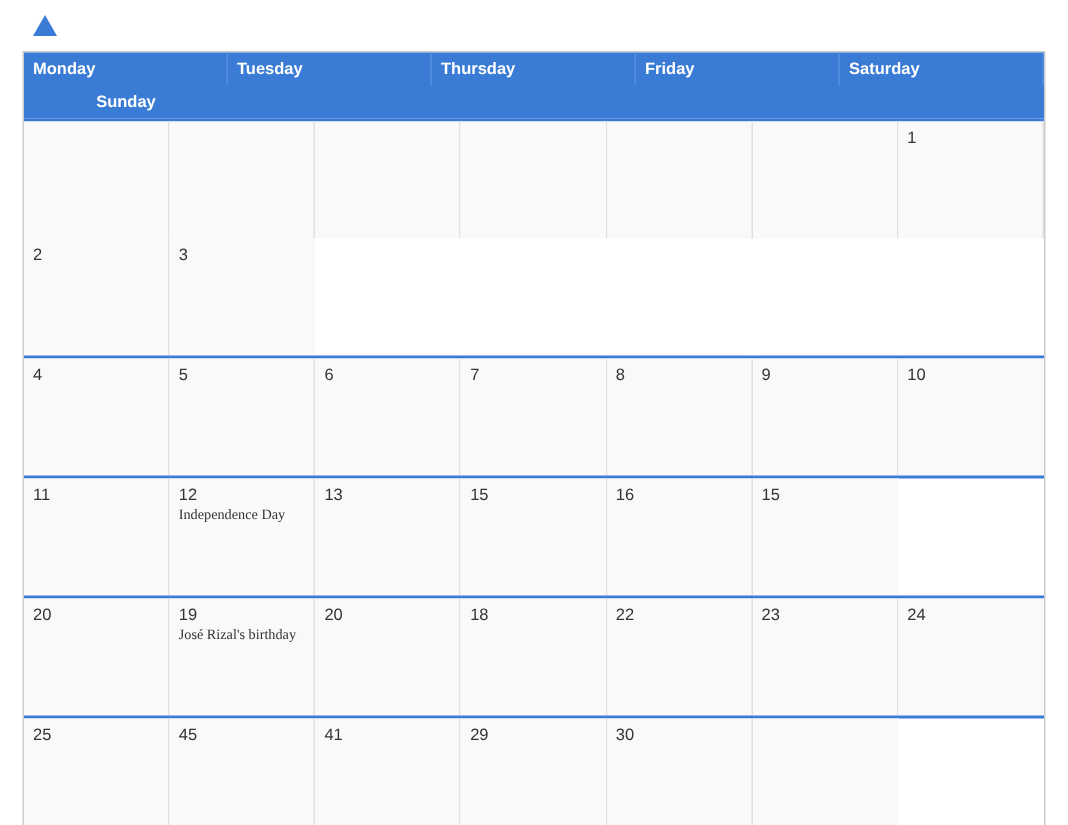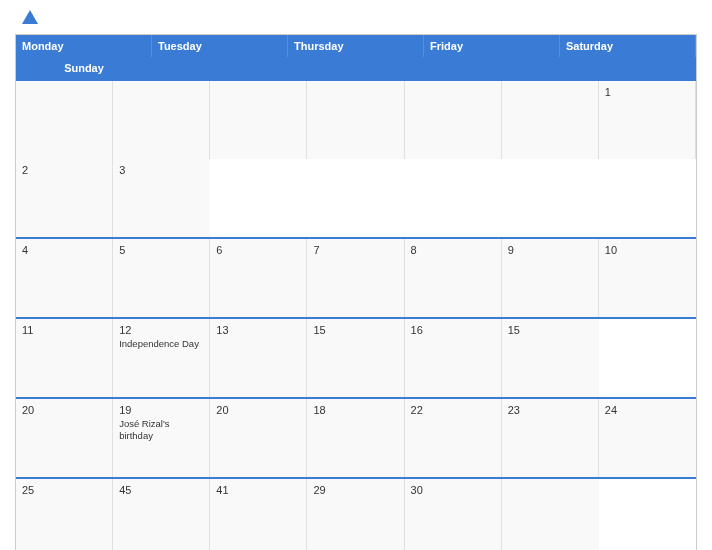--- a/index.html
+++ b/index.html
@@ -119,20 +119,21 @@
       color: #333;
       font-weight: normal;
       display: block;
       margin-bottom: 2px;
     }
     .day-event {
       font-size: 9.5px;
       color: #333;
       line-height: 1.3;
       margin-top: 2px;
+      font-family: Liberation Serif, serif;
     }
   </style>
 </head>
 <body>
 
 <div class="page">
   <div class="header">
     <div class="logo">
       <div class="logo-wrapper">
         <div class="logo-top-row">

